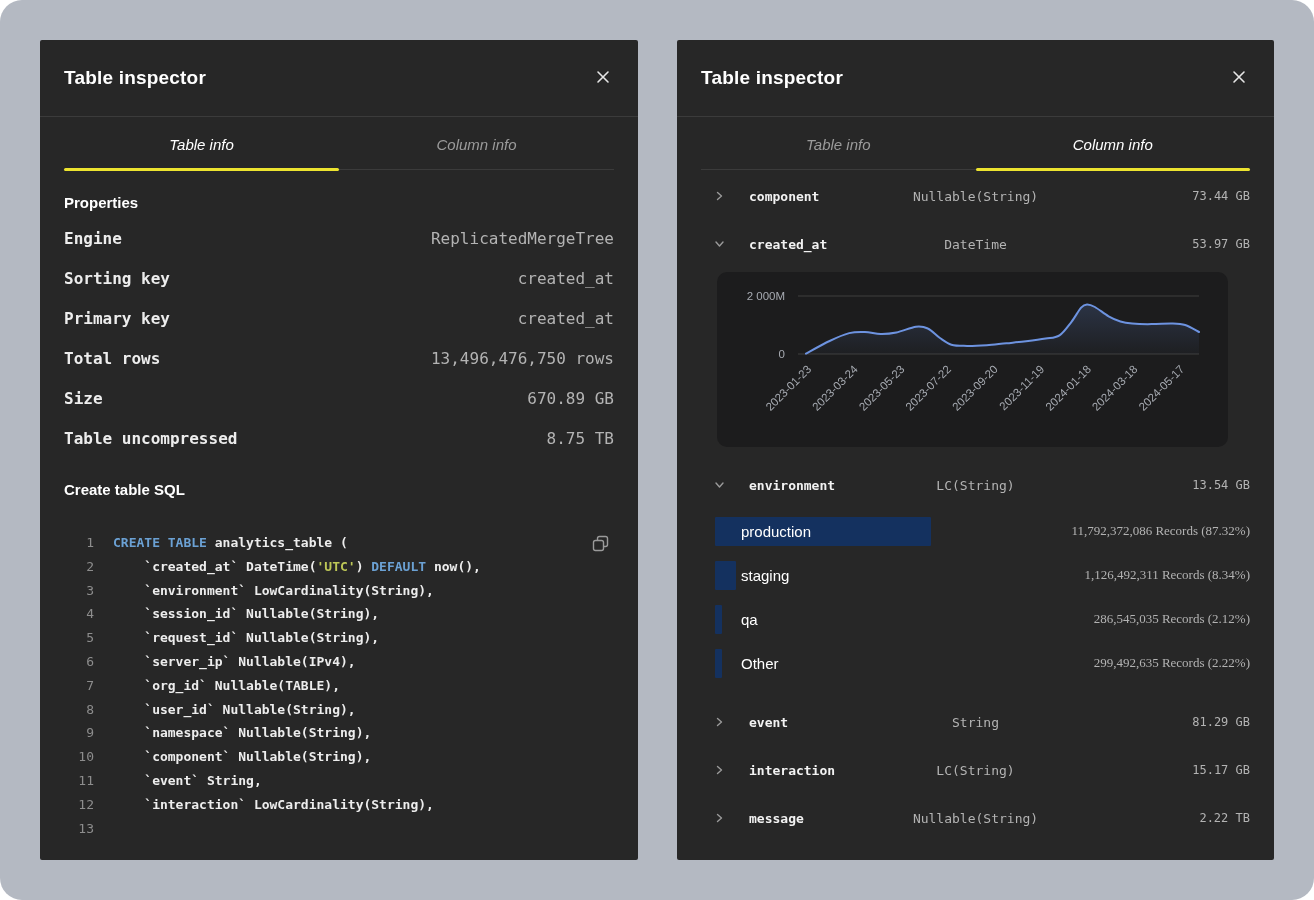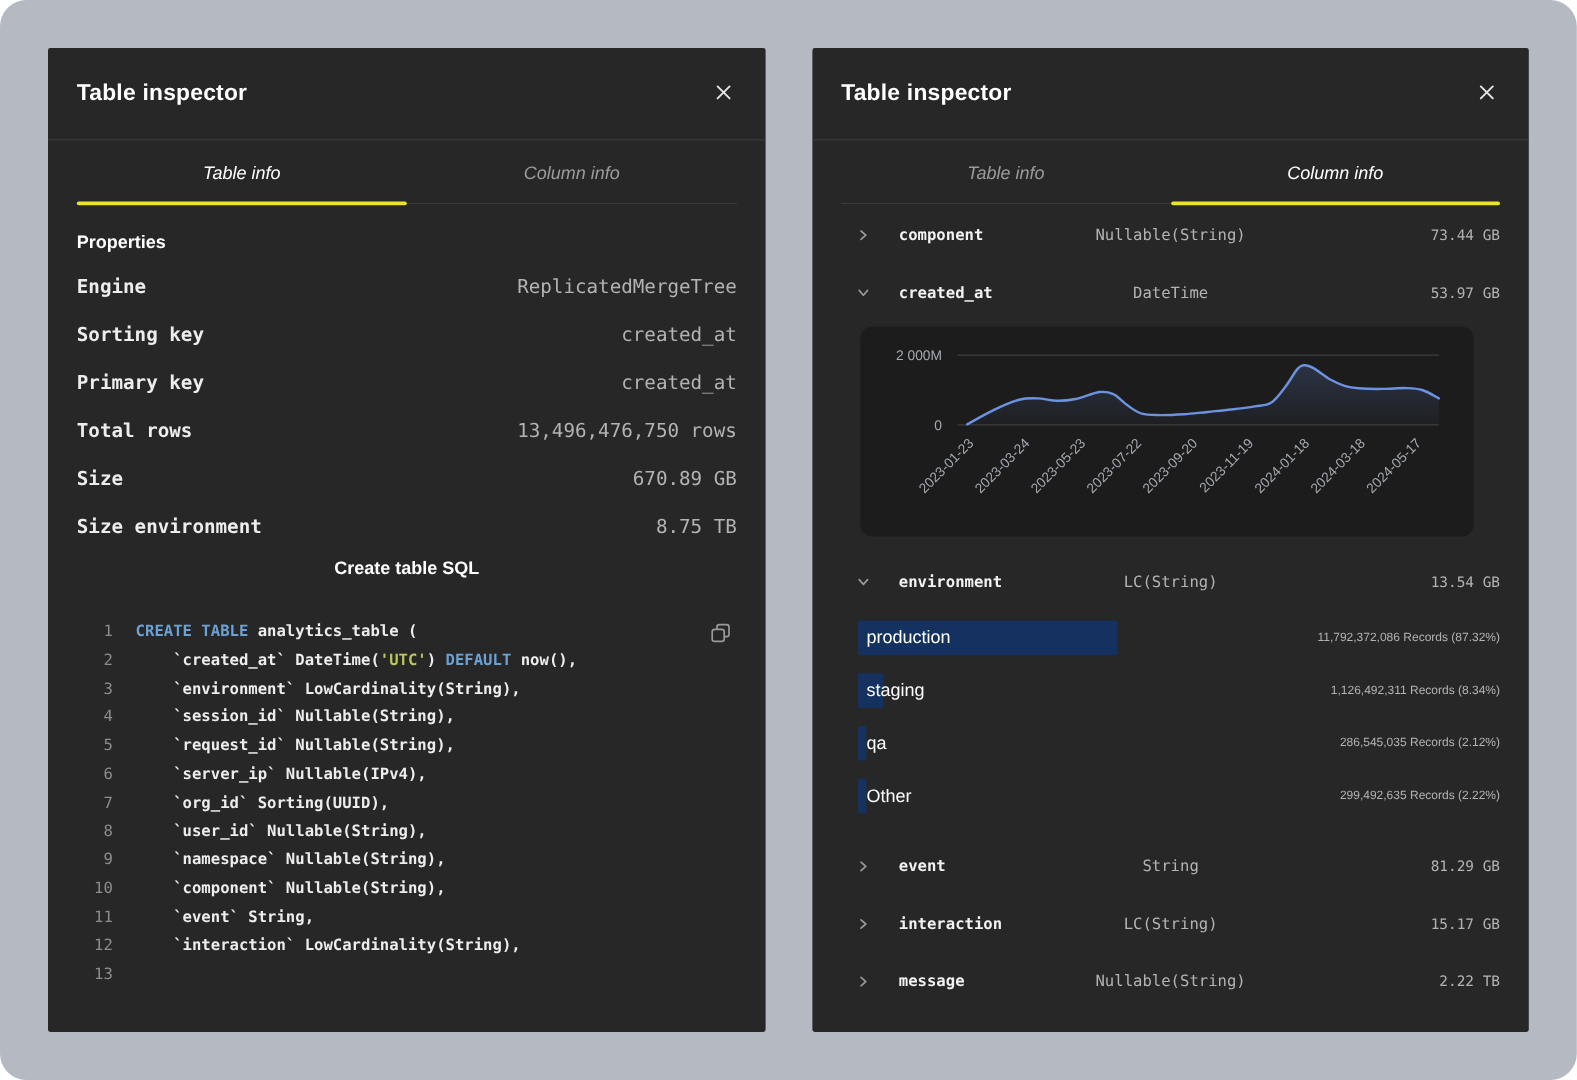--- a/index.html
+++ b/index.html
@@ -39,22 +39,22 @@
   .chev{width:10px; height:10px; margin-right:24px; flex:none; display:flex; align-items:center;}
   .chev svg{display:block;}
   .chev.expanded svg{transform:rotate(90deg);}
   .col-name{font-family:"DejaVu Sans Mono","Liberation Mono",monospace; font-size:13px; font-weight:700; color:#f2f2f2;}
   .col-type{position:absolute; left:50%; transform:translateX(-50%); font-family:"DejaVu Sans Mono","Liberation Mono",monospace; font-size:13px; color:var(--muted);}
   .col-size{margin-left:auto; font-family:"DejaVu Sans Mono","Liberation Mono",monospace; font-size:12px; color:var(--muted);}
   .chart-card{margin:4px 0 14px 16px; width:511px; height:175px; background:var(--card); border-radius:10px; overflow:hidden;}
   .bk-row{display:flex; align-items:center; height:44px; position:relative; padding-left:14px;}
   .bk-group{margin-bottom:13px;}
   .bk-bar{position:absolute; left:14px; top:7.5px; height:29px; background:var(--navy); border-radius:1px;}
-  .bk-label{position:relative; z-index:1; font-size:15px; color:#fff; padding-left:7px;}
-  .bk-records{margin-left:auto; position:relative; z-index:1; font-family:Liberation Sans, sans-serif; font-size:10px; color:var(--muted);}
+  .bk-label{position:relative; z-index:1; font-size:15px; color:#fff; padding-left:26px;}
+  .bk-records{margin-left:auto; position:relative; z-index:1; font-family:Liberation Serif, serif; font-size:13px; color:var(--muted);}
 </style>
 </head>
 <body>
 
 <div class="stage">
 
   <div class="panel left">
     <div class="panel-header">
       <div class="panel-title">Table inspector</div>
       <div class="close-btn">
@@ -84,40 +84,40 @@
           </div>
           <div class="prop-row">
             <span class="prop-label">Total rows</span>
             <span class="prop-value">13,496,476,750 rows</span>
           </div>
           <div class="prop-row">
             <span class="prop-label">Size</span>
             <span class="prop-value">670.89 GB</span>
           </div>
           <div class="prop-row">
-            <span class="prop-label">Size environment</span>
+            <span class="prop-label">Table uncompressed</span>
             <span class="prop-value">8.75 TB</span>
           </div>
         </div>
-      <div class="section-heading" style="margin-top:7px;text-align:center;">Create table SQL</div>
+      <div class="section-heading" style="margin-top:23px;">Create table SQL</div>
       <div class="code-wrap">
         <div class="copy-btn">
           <svg width="21" height="21" viewBox="0 0 21 21">
             <rect x="7.5" y="3.5" width="10" height="10" rx="2" fill="none" stroke="#9a9a9a" stroke-width="1.4"></rect>
             <rect x="3.5" y="7.5" width="10" height="10" rx="2" fill="#272727" stroke="#9a9a9a" stroke-width="1.4"></rect>
           </svg>
         </div>
         <div>
             <div class="code-line"><span class="code-ln">1</span><span class="code-text"><span class="kw">CREATE TABLE</span><span class="pl"> analytics_table (</span></span></div>
             <div class="code-line"><span class="code-ln">2</span><span class="code-text"><span class="pl">    `created_at` DateTime(</span><span class="str">'UTC'</span><span class="pl">) </span><span class="kw">DEFAULT</span><span class="pl"> now(),</span></span></div>
             <div class="code-line"><span class="code-ln">3</span><span class="code-text"><span class="pl">    `environment` LowCardinality(String),</span></span></div>
             <div class="code-line"><span class="code-ln">4</span><span class="code-text"><span class="pl">    `session_id` Nullable(String),</span></span></div>
             <div class="code-line"><span class="code-ln">5</span><span class="code-text"><span class="pl">    `request_id` Nullable(String),</span></span></div>
             <div class="code-line"><span class="code-ln">6</span><span class="code-text"><span class="pl">    `server_ip` Nullable(IPv4),</span></span></div>
-            <div class="code-line"><span class="code-ln">7</span><span class="code-text"><span class="pl">    `org_id` Sorting(UUID),</span></span></div>
+            <div class="code-line"><span class="code-ln">7</span><span class="code-text"><span class="pl">    `org_id` Nullable(TABLE),</span></span></div>
             <div class="code-line"><span class="code-ln">8</span><span class="code-text"><span class="pl">    `user_id` Nullable(String),</span></span></div>
             <div class="code-line"><span class="code-ln">9</span><span class="code-text"><span class="pl">    `namespace` Nullable(String),</span></span></div>
             <div class="code-line"><span class="code-ln">10</span><span class="code-text"><span class="pl">    `component` Nullable(String),</span></span></div>
             <div class="code-line"><span class="code-ln">11</span><span class="code-text"><span class="pl">    `event` String,</span></span></div>
             <div class="code-line"><span class="code-ln">12</span><span class="code-text"><span class="pl">    `interaction` LowCardinality(String),</span></span></div>
             <div class="code-line"><span class="code-ln">13</span></div>
           </div>
       </div>
     </div>
   </div>

